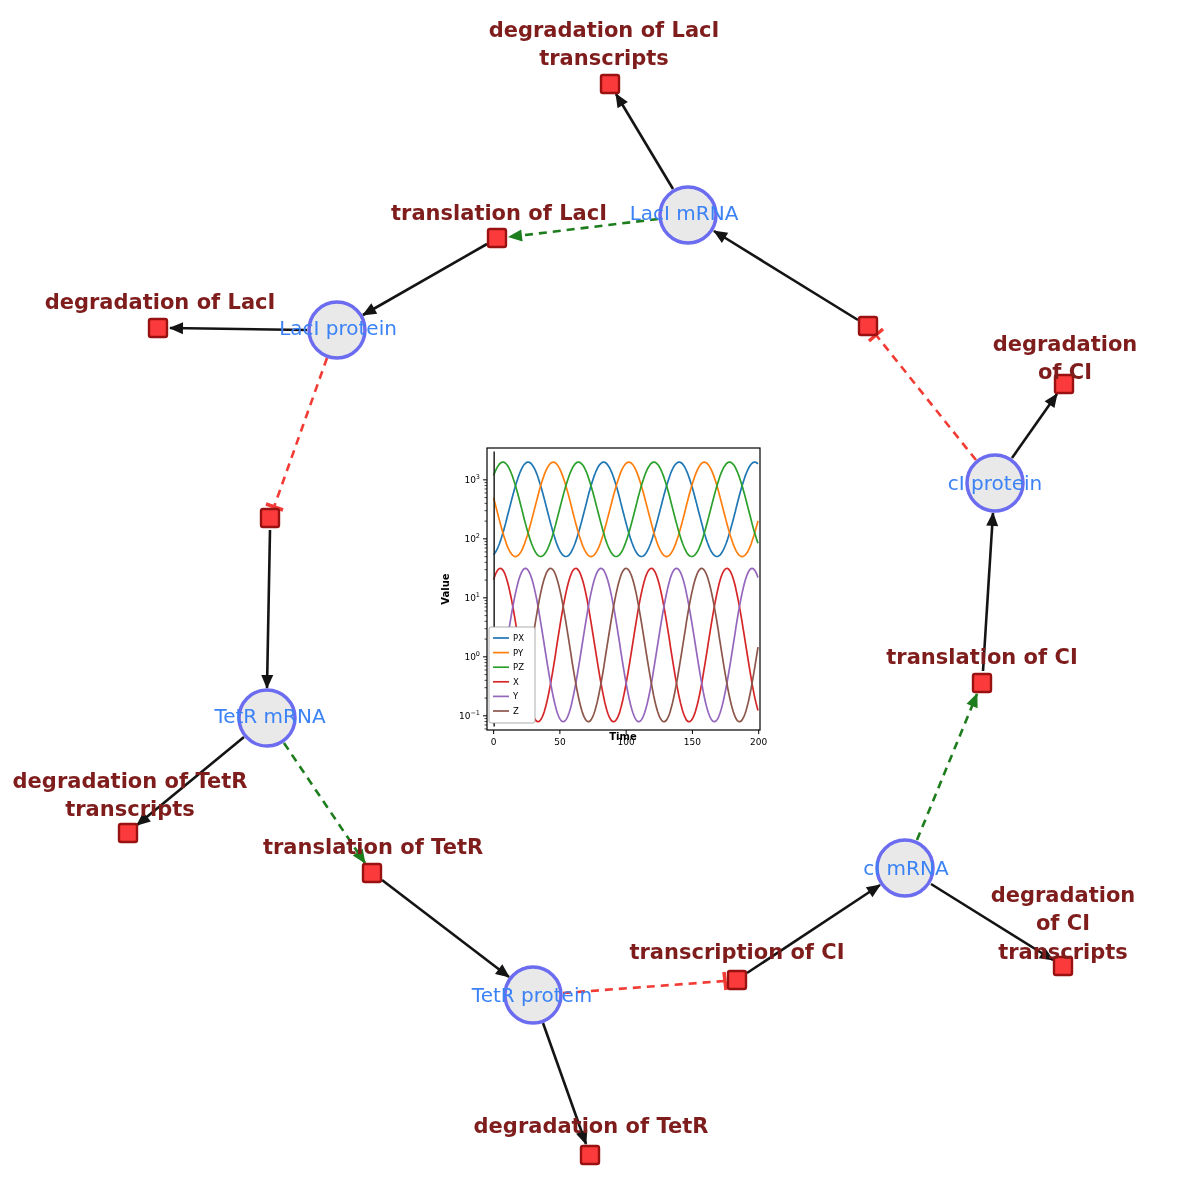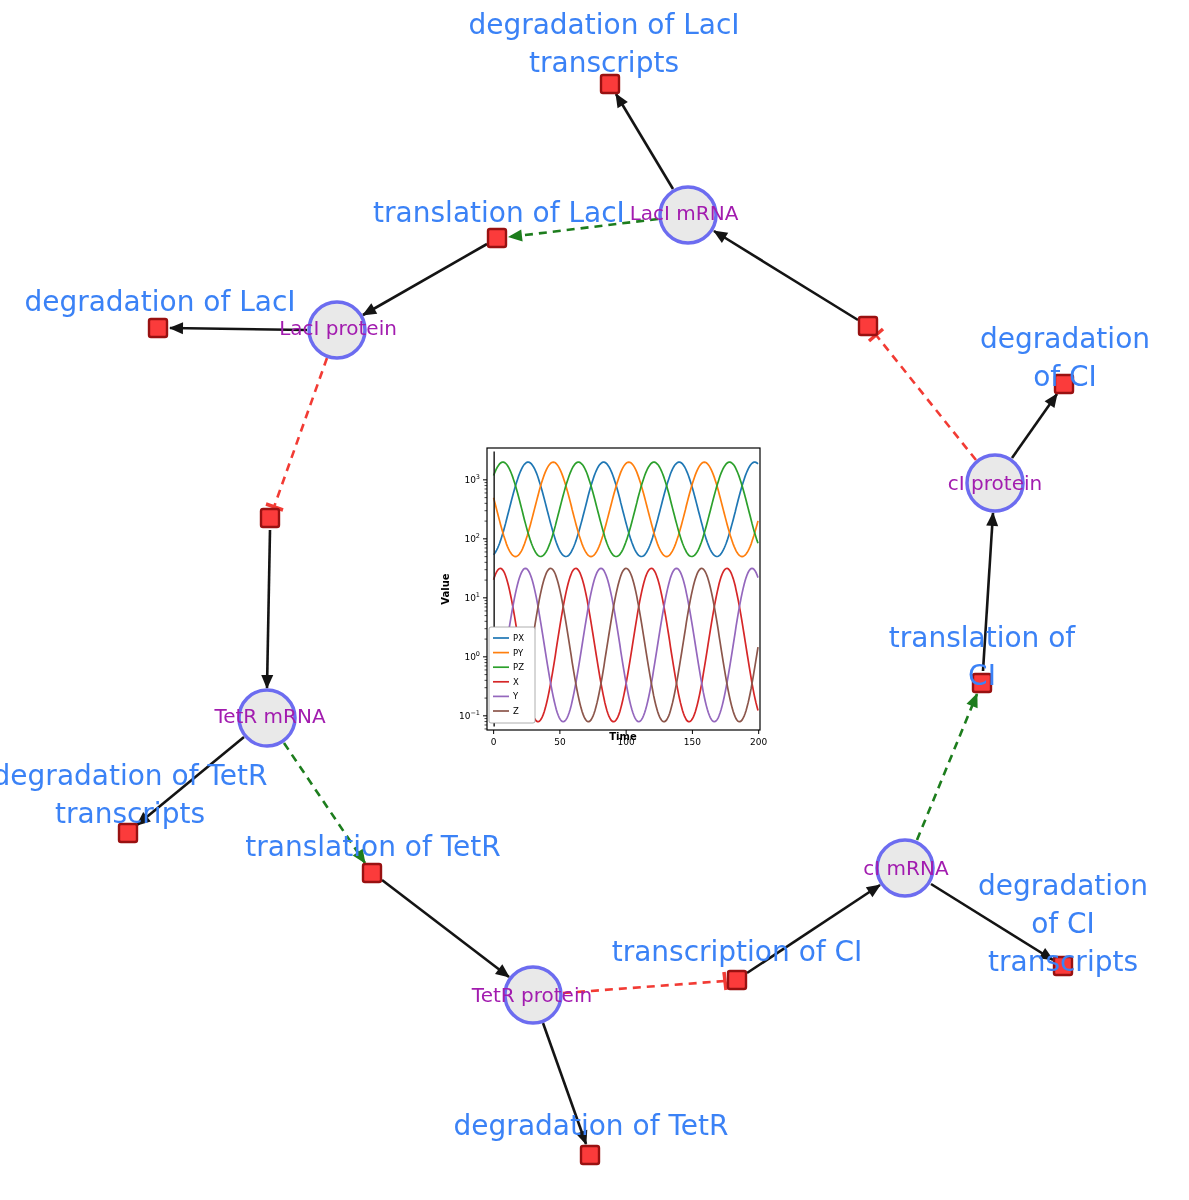--- a/index.html
+++ b/index.html
@@ -9,22 +9,22 @@
   .edge{stroke:var(--edge,#141414);stroke-width:2.6;fill:none;}
   .edge-green{stroke:var(--activation,#1d7d1d);stroke-width:2.6;stroke-dasharray:8 6;fill:none;}
   .edge-red{stroke:var(--inhibition,#f23b34);stroke-width:2.6;stroke-dasharray:8 6;fill:none;}
   .tbar{stroke:var(--inhibition,#f23b34);stroke-width:3.5;}
   .arrow-black{fill:var(--edge,#141414);}
   .arrow-green{fill:var(--activation,#1d7d1d);}
   circle.species{fill:var(--species-fill,#e9e9e9);stroke:var(--species-stroke,#6c6cf0);stroke-width:3.5;}
   rect.reaction{fill:var(--reaction-fill,#fb3b3b);stroke:var(--reaction-stroke,#991111);stroke-width:2.4;}
   .label{position:absolute;transform:translate(-50%,-50%);white-space:pre-line;text-align:center;
          line-height:1.35;pointer-events:none;}
-  .species-label{font-size:20px;color:#a21caf;font-weight:normal;}
-  .reaction-label{font-size:28px;color:#3b82f6;font-weight:normal;}
+  .species-label{font-size:20px;color:#3b82f6;font-weight:normal;}
+  .reaction-label{font-size:21px;color:#7f1d1d;font-weight:bold;}
   #chart{position:absolute;left:433px;top:440px;width:340px;height:328px;background:#fff;}
   .axis-label{position:absolute;font-size:10px;font-weight:bold;color:#000;}
 </style>
 </head>
 <body>
 
 <div id="canvas">
 
   <svg id="graph-svg" width="1189" height="1200" viewBox="0 0 1189 1200">
     <defs>

